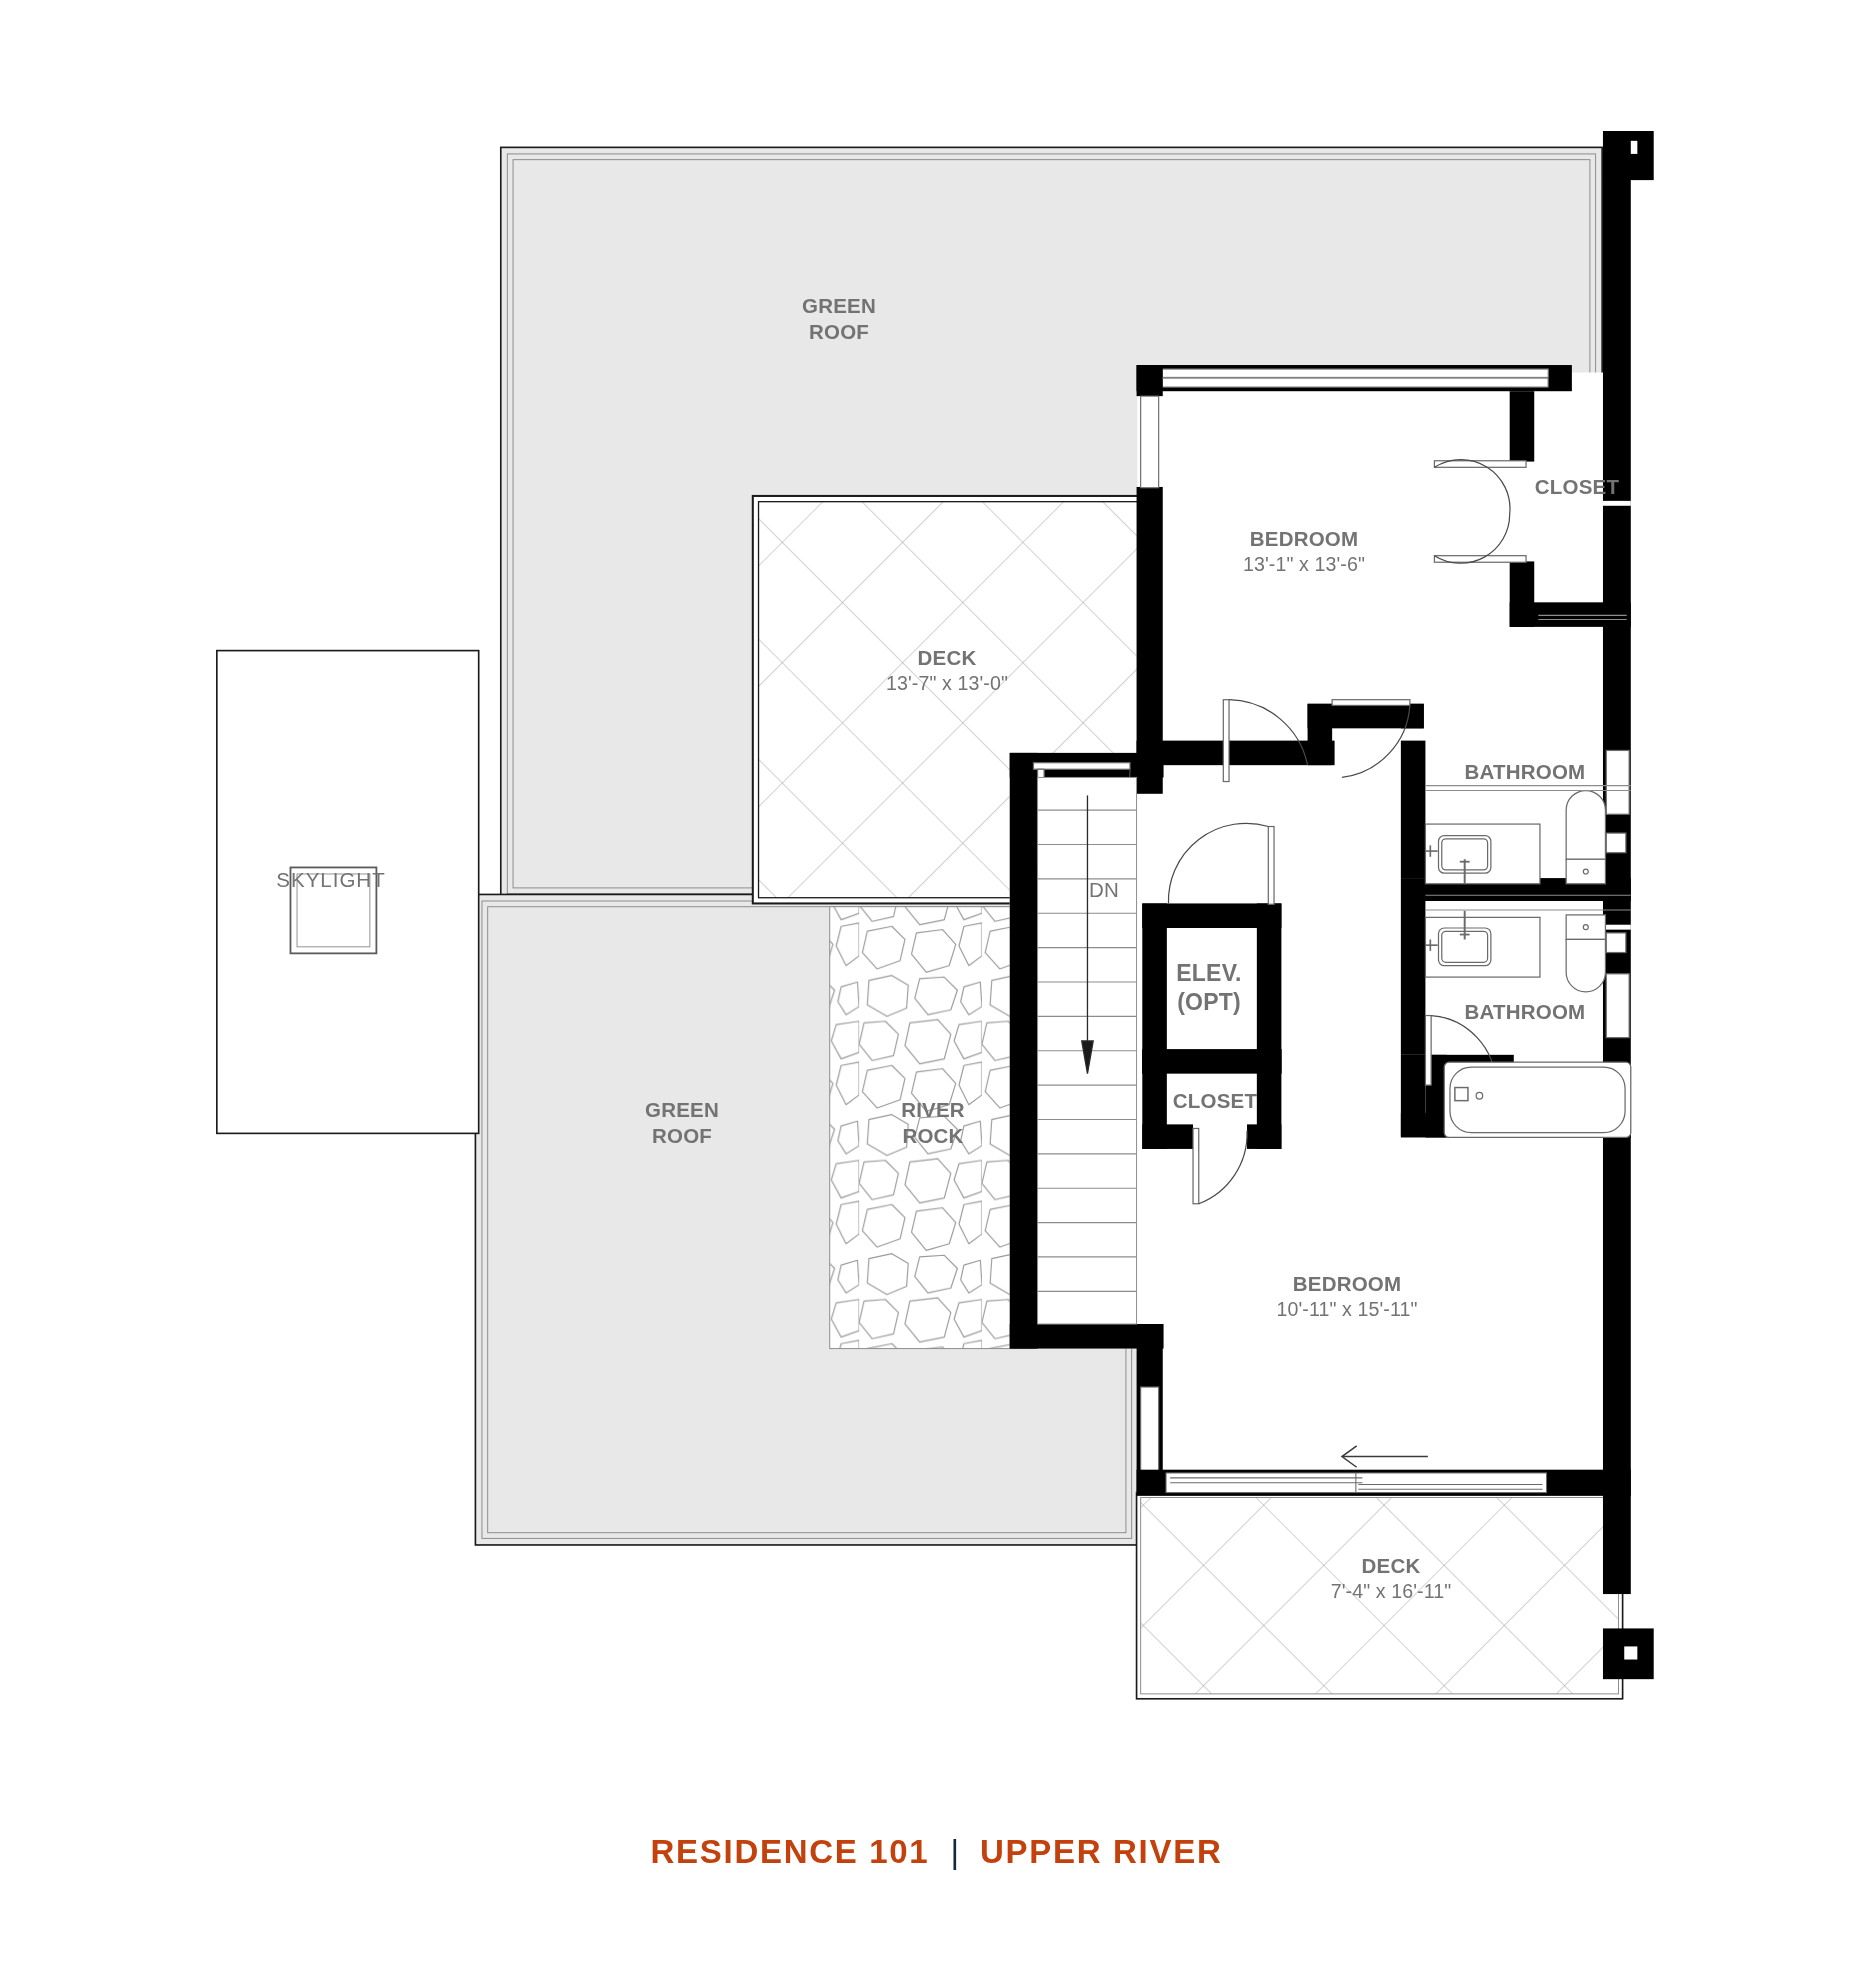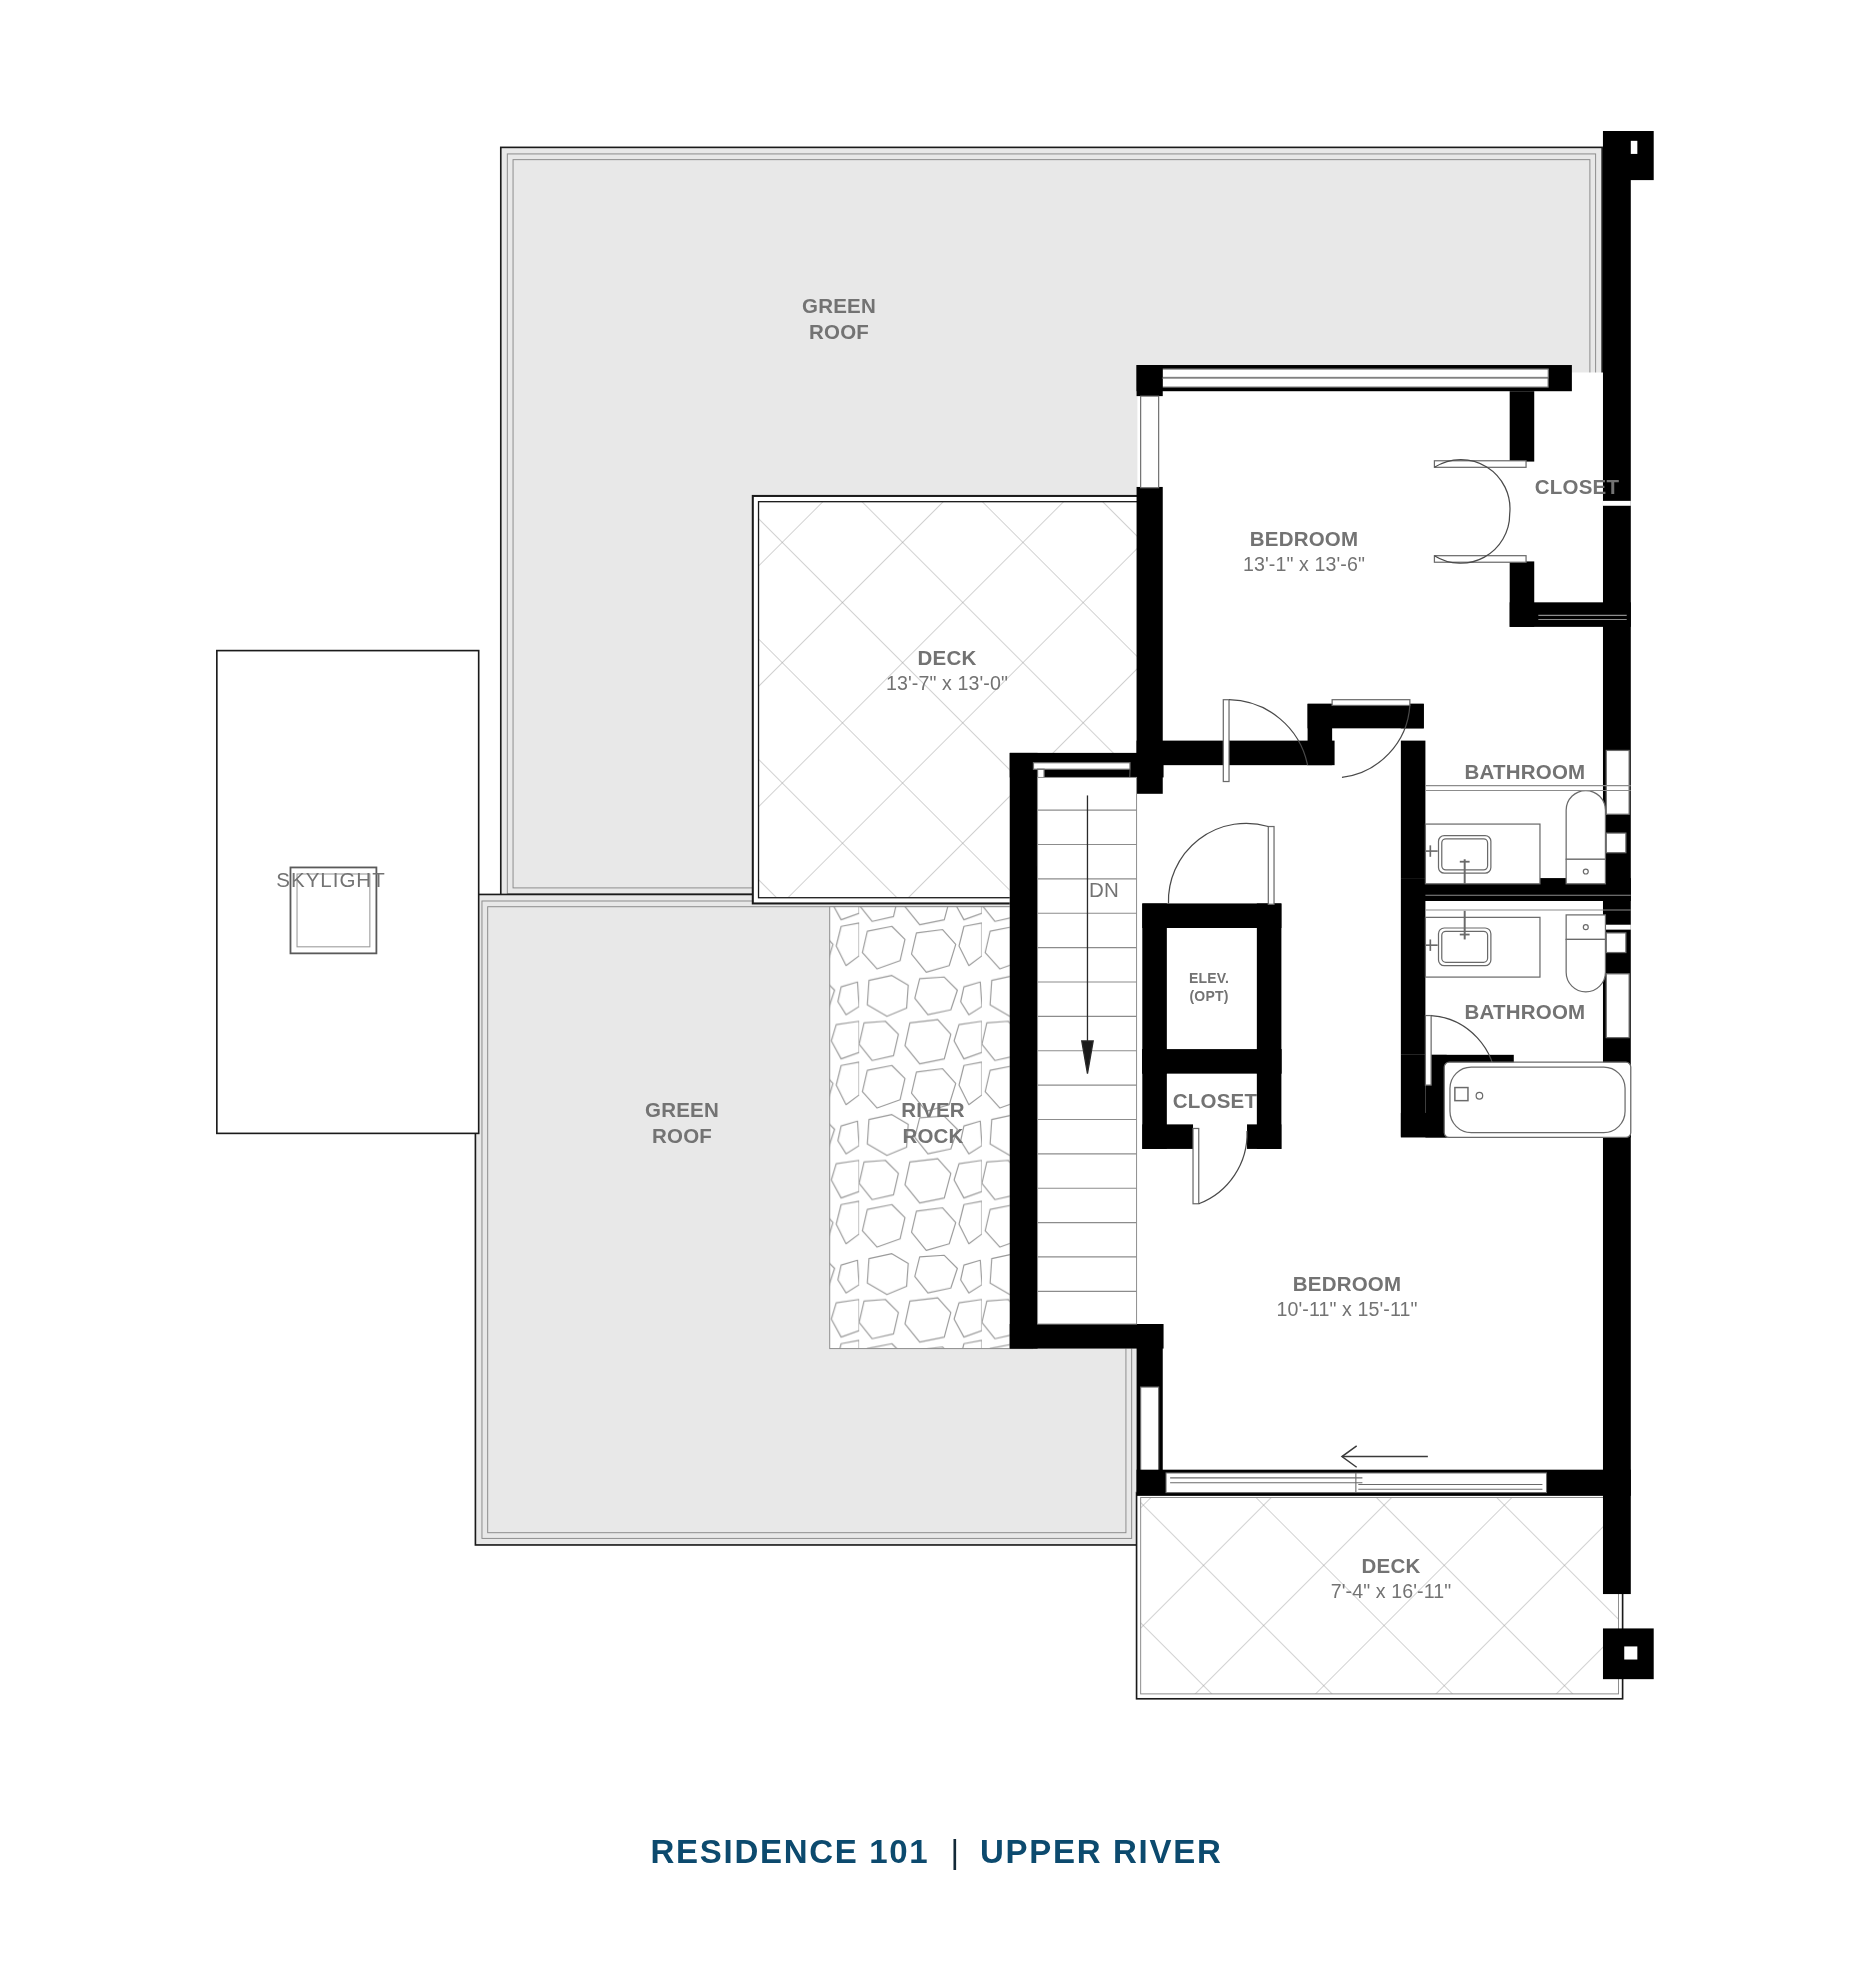--- a/index.html
+++ b/index.html
@@ -47,38 +47,38 @@
     font-weight: normal;
     font-size: 19.6px;
     letter-spacing: 0.1px;
   }
   .room-label.single .ln1 { font-size: 20.5px; text-align: center; }
   .room-label.plain .ln1 {
     font-weight: normal;
     font-size: 20.5px;
     letter-spacing: 1px;
   }
-  .room-label.small .ln1 { font-size: 14px; }
+  .room-label.small .ln1 { font-size: 23px; }
   .room-label.dn .ln1 {
     font-weight: normal;
     font-size: 20.5px;
     letter-spacing: 0.3px;
   }
   #title-bar {
     position: absolute;
     left: 0;
     top: 1833px;
     width: 1873px;
     text-align: center;
   }
   #title-bar .title-text {
     font-size: 33px;
     font-weight: bold;
     letter-spacing: 1.7px;
-    color: #0c4a6e;
+    color: #c2410c;
     display: inline-block;
   }
   #title-bar .title-sep {
     display: inline-block;
     color: #132a39;
     font-size: 33px;
     font-weight: normal;
     padding: 0 21px;
   }
 </style>

